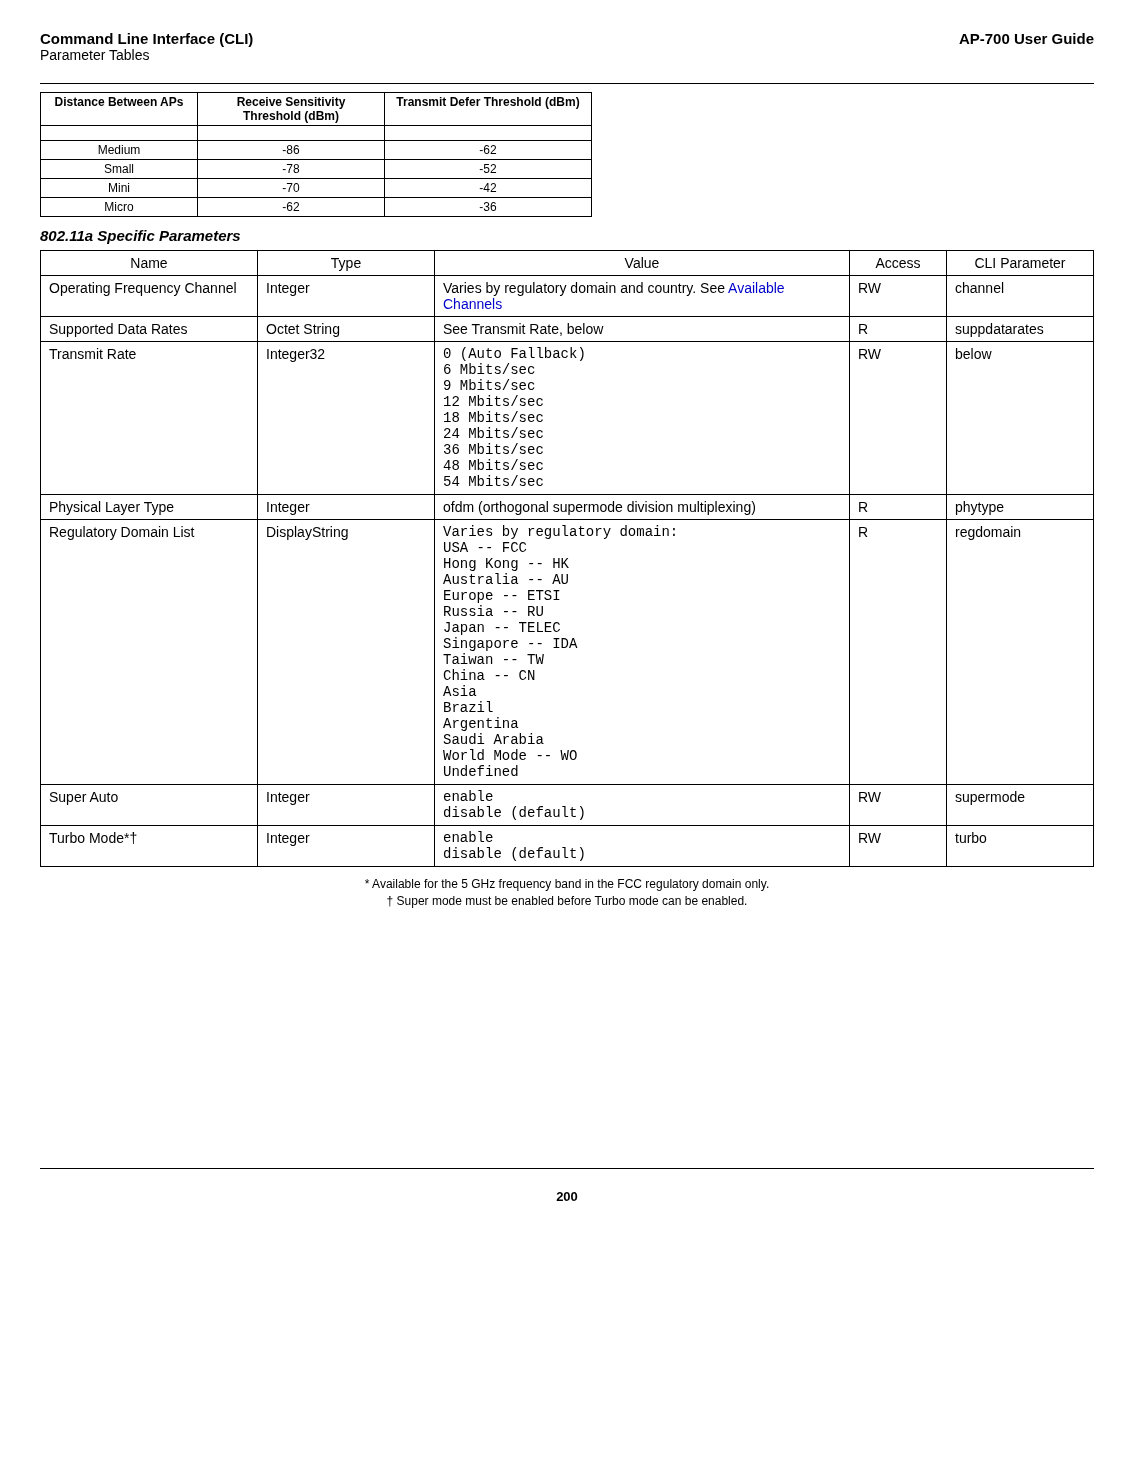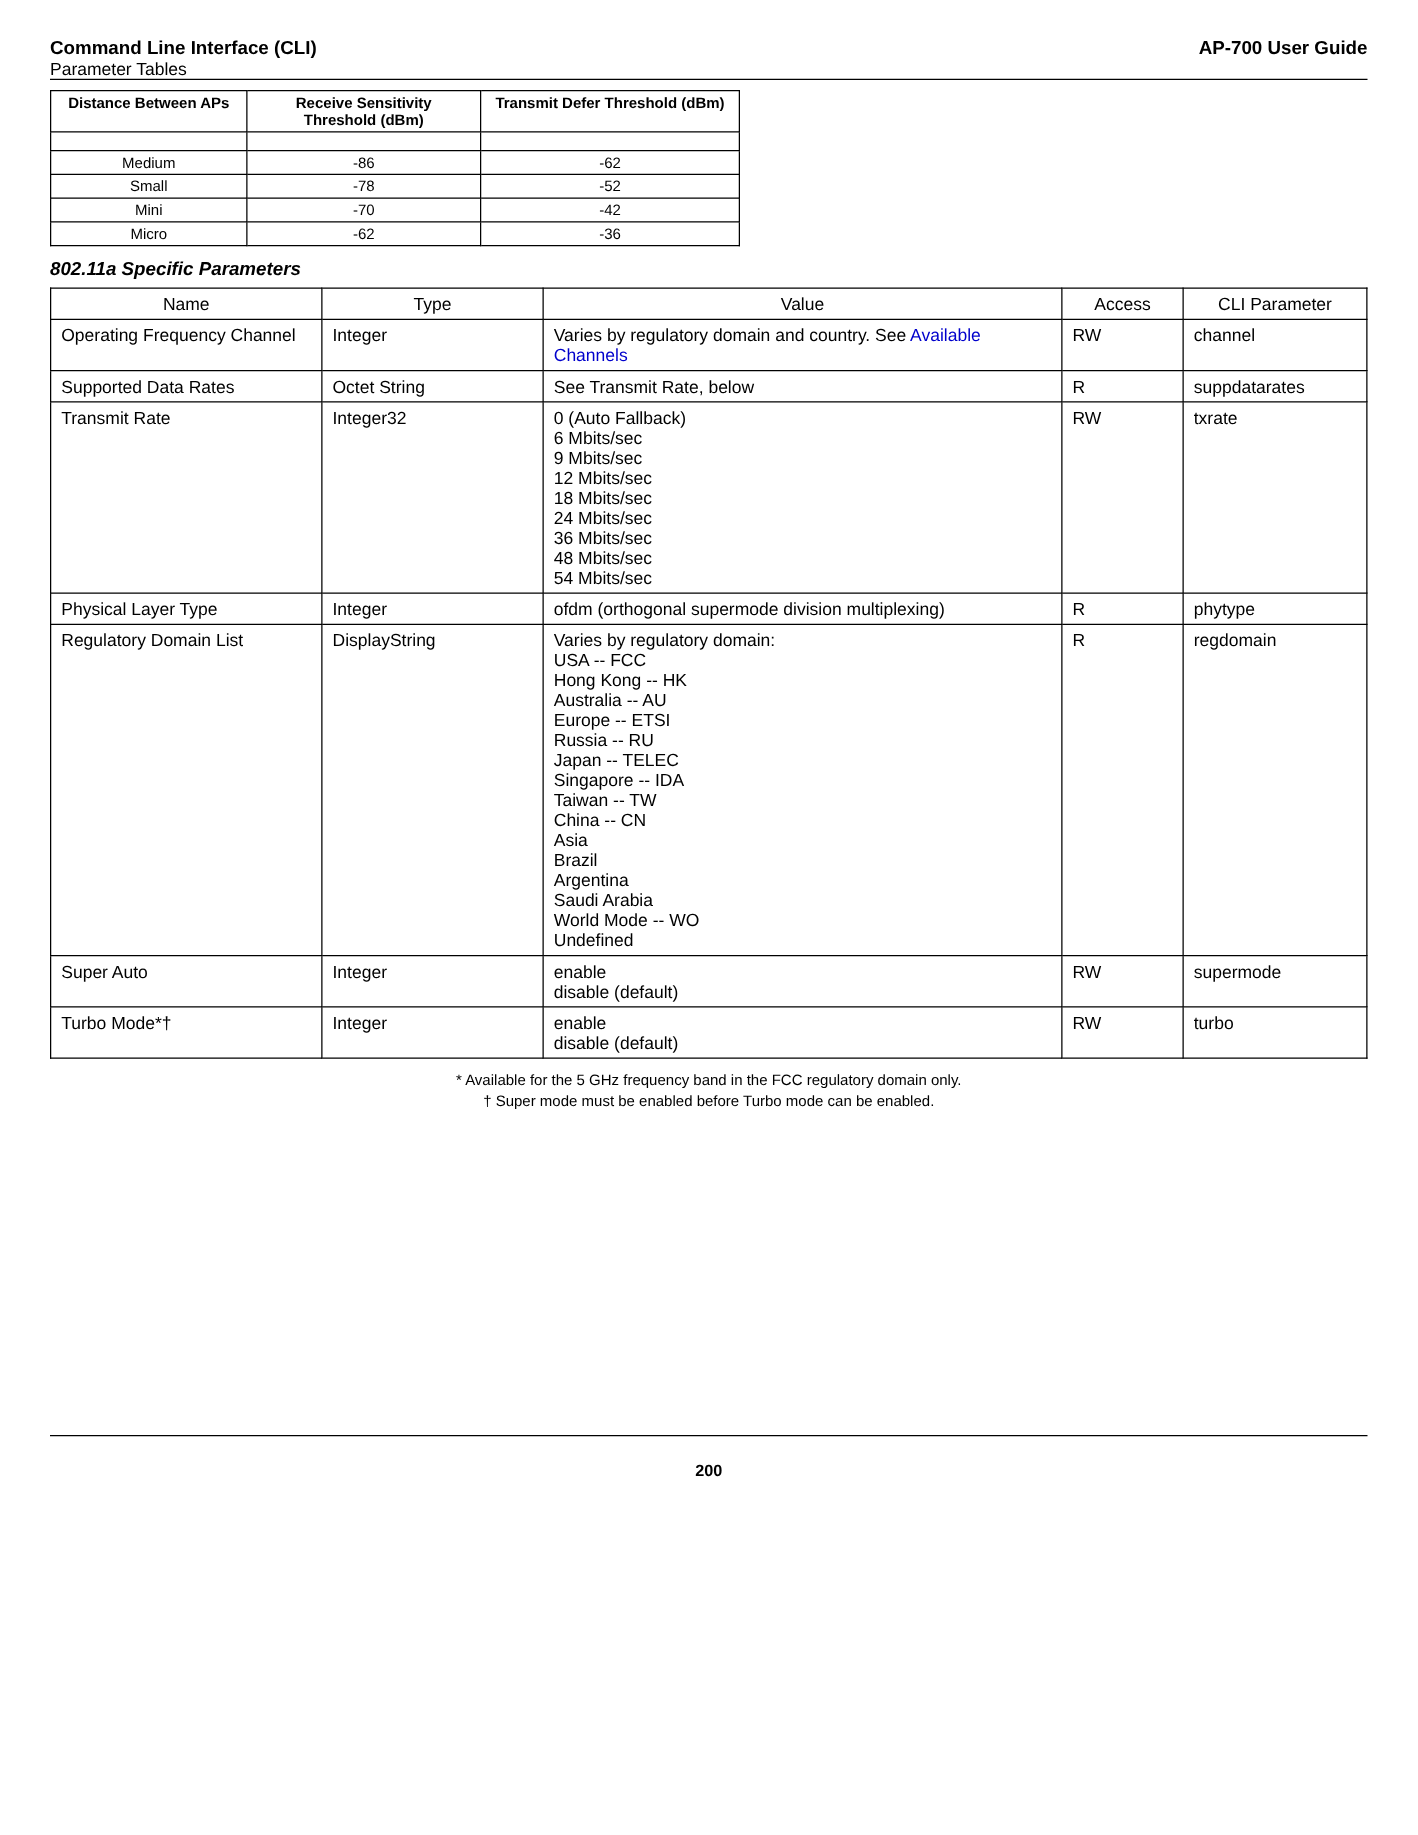--- a/index.html
+++ b/index.html
@@ -8,21 +8,21 @@
     padding: 30px 40px;
     color: #000;
     font-size: 13px;
     width: 1054px;
   }
   .header-row {
     display: flex;
     justify-content: space-between;
     align-items: flex-start;
     border-bottom: 1px solid #000;
-    padding-bottom: 0;
+    padding-bottom: 20px;
     margin-bottom: 8px;
   }
   .header-left-top {
     font-weight: bold;
     font-size: 15px;
   }
   .header-left-bottom {
     font-size: 14px;
   }
   .header-right {
@@ -88,21 +88,21 @@
     margin-bottom: 3px;
   }
   .footer {
     border-top: 1px solid #000;
     text-align: center;
     font-weight: bold;
     font-size: 13px;
     margin-top: 260px;
     padding-top: 20px;
   }
-  .multiline span { display: block; }
+  .multiline span { display: block; font-family: Liberation Mono, monospace; }
 </style>
 </head>
 <body>
 
 <div class="header-row">
   <div>
     <div class="header-left-top">Command Line Interface (CLI)</div>
     <div class="header-left-bottom">Parameter Tables</div>
   </div>
   <div class="header-right">AP-700 User Guide</div>
@@ -179,21 +179,21 @@
       <span>6 Mbits/sec</span>
       <span>9 Mbits/sec</span>
       <span>12 Mbits/sec</span>
       <span>18 Mbits/sec</span>
       <span>24 Mbits/sec</span>
       <span>36 Mbits/sec</span>
       <span>48 Mbits/sec</span>
       <span>54 Mbits/sec</span>
     </td>
     <td>RW</td>
-    <td>txrate</td>
+    <td>below</td>
   </tr>
 
   <tr>
     <td>Physical Layer Type</td>
     <td>Integer</td>
     <td>ofdm (orthogonal supermode division multiplexing)</td>
     <td>R</td>
     <td>phytype</td>
   </tr>
 

